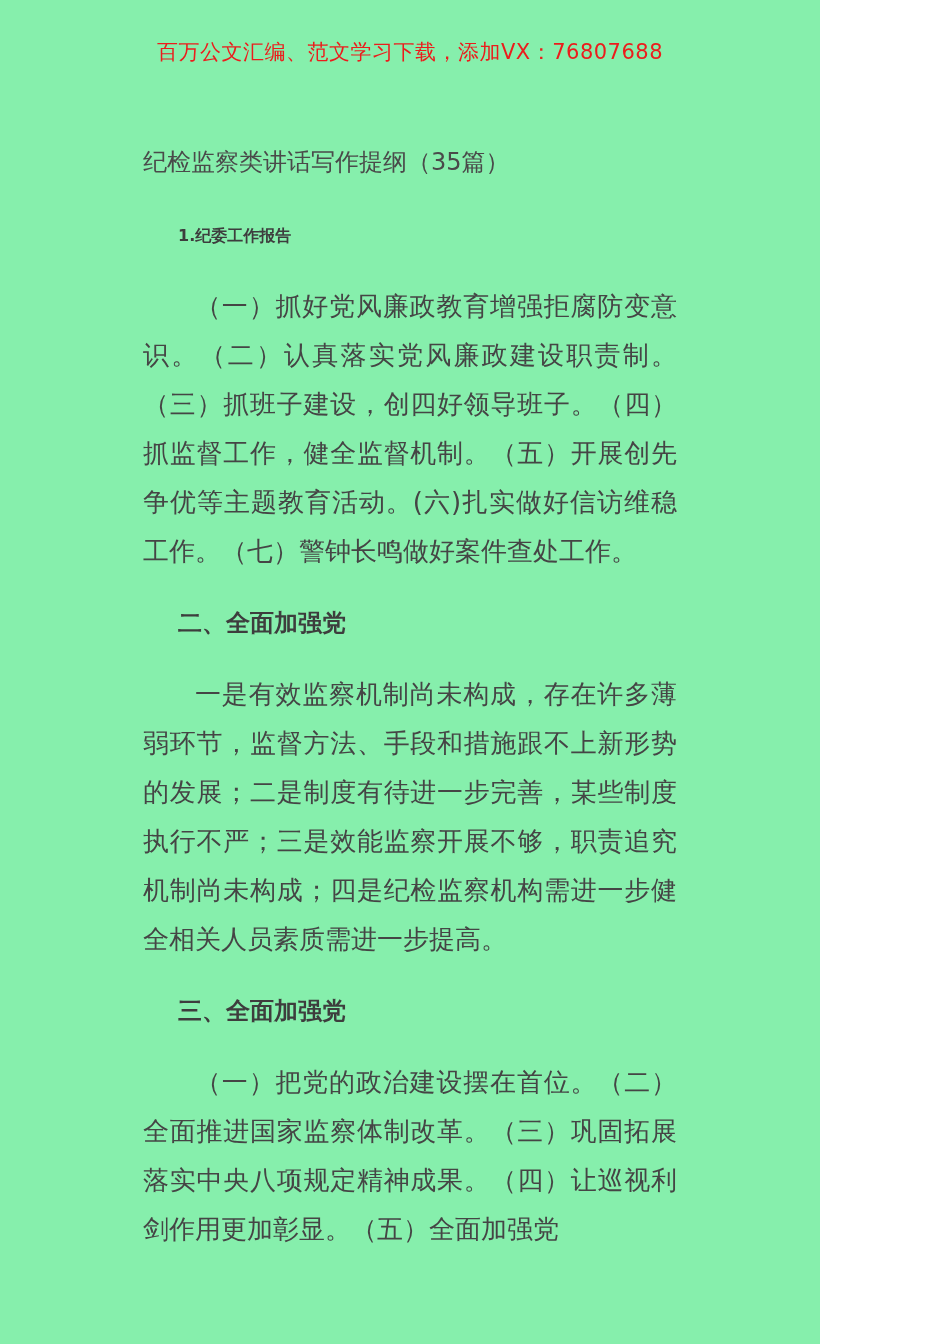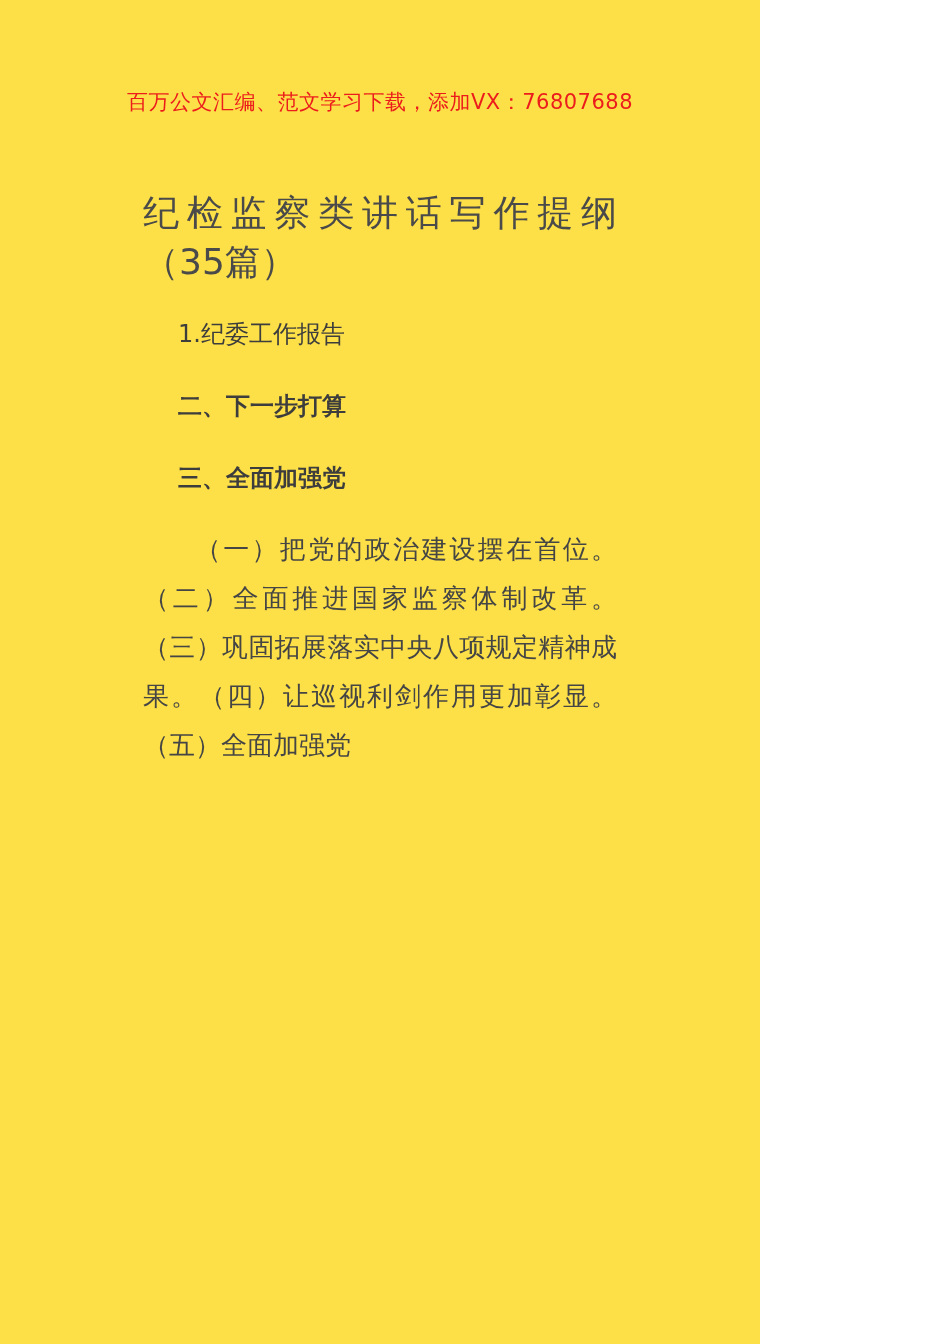--- a/index.html
+++ b/index.html
@@ -4,51 +4,51 @@
 <style>
   * { margin: 0; padding: 0; box-sizing: border-box; }
   html, body { width: 950px; height: 1344px; }
   body {
     background: #ffffff;
     font-family: "DejaVu Sans", "Liberation Sans", sans-serif;
     color: #454545;
     overflow: hidden;
   }
   .page {
-    width: 760px;
+    width: 820px;
     height: 1344px;
-    background: #fde047;
-    padding-top: 88px;
+    background: #86efac;
+    padding-top: 38px;
   }
   .notice {
     text-align: center;
     color: #ec1c1c;
     font-size: 21px;
     line-height: 28px;
     font-weight: 500;
     letter-spacing: 0.5px;
   }
   .doc {
     margin: 0 143px;
     text-align: justify;
     text-justify: inter-ideograph;
   }
   .doc-title {
     margin-top: 72px;
-    font-size: 36px;
+    font-size: 24px;
     line-height: 49px;
     font-weight: 400;
     color: #4a4a4a;
   }
   .h-report {
     margin-top: 24px;
     padding-left: 35px;
-    font-size: 24px;
+    font-size: 16px;
     line-height: 49px;
-    font-weight: 400;
+    font-weight: 700;
     color: #3d3d3d;
   }
   .h-section {
     margin-top: 17px;
     padding-left: 35px;
     font-size: 24px;
     line-height: 49px;
     font-weight: 700;
     color: #3d3d3d;
   }
@@ -68,22 +68,24 @@
 
   <div class="notice">百万公文汇编、范文学习下载，添加VX：76807688</div>
 
   <div class="doc">
 
     <div class="doc-title">纪检监察类讲话写作提纲（35篇）</div>
 
     <div class="h-report">1.纪委工作报告</div>
 
 
+    <div class="para">（一）抓好党风廉政教育增强拒腐防变意识。（二）认真落实党风廉政建设职责制。（三）抓班子建设，创四好领导班子。（四）抓监督工作，健全监督机制。（五）开展创先争优等主题教育活动。(六)扎实做好信访维稳工作。（七）警钟长鸣做好案件查处工作。</div>
 
-    <div class="h-section later">二、下一步打算</div>
+    <div class="h-section later">二、全面加强党</div>
 
+    <div class="para">一是有效监察机制尚未构成，存在许多薄弱环节，监督方法、手段和措施跟不上新形势的发展；二是制度有待进一步完善，某些制度执行不严；三是效能监察开展不够，职责追究机制尚未构成；四是纪检监察机构需进一步健全相关人员素质需进一步提高。</div>
 
     <div class="h-section later">三、全面加强党</div>
 
     <div class="para">（一）把党的政治建设摆在首位。（二）全面推进国家监察体制改革。（三）巩固拓展落实中央八项规定精神成果。（四）让巡视利剑作用更加彰显。（五）全面加强党</div>
 
   </div>
 </div>
 
 </body></html>

